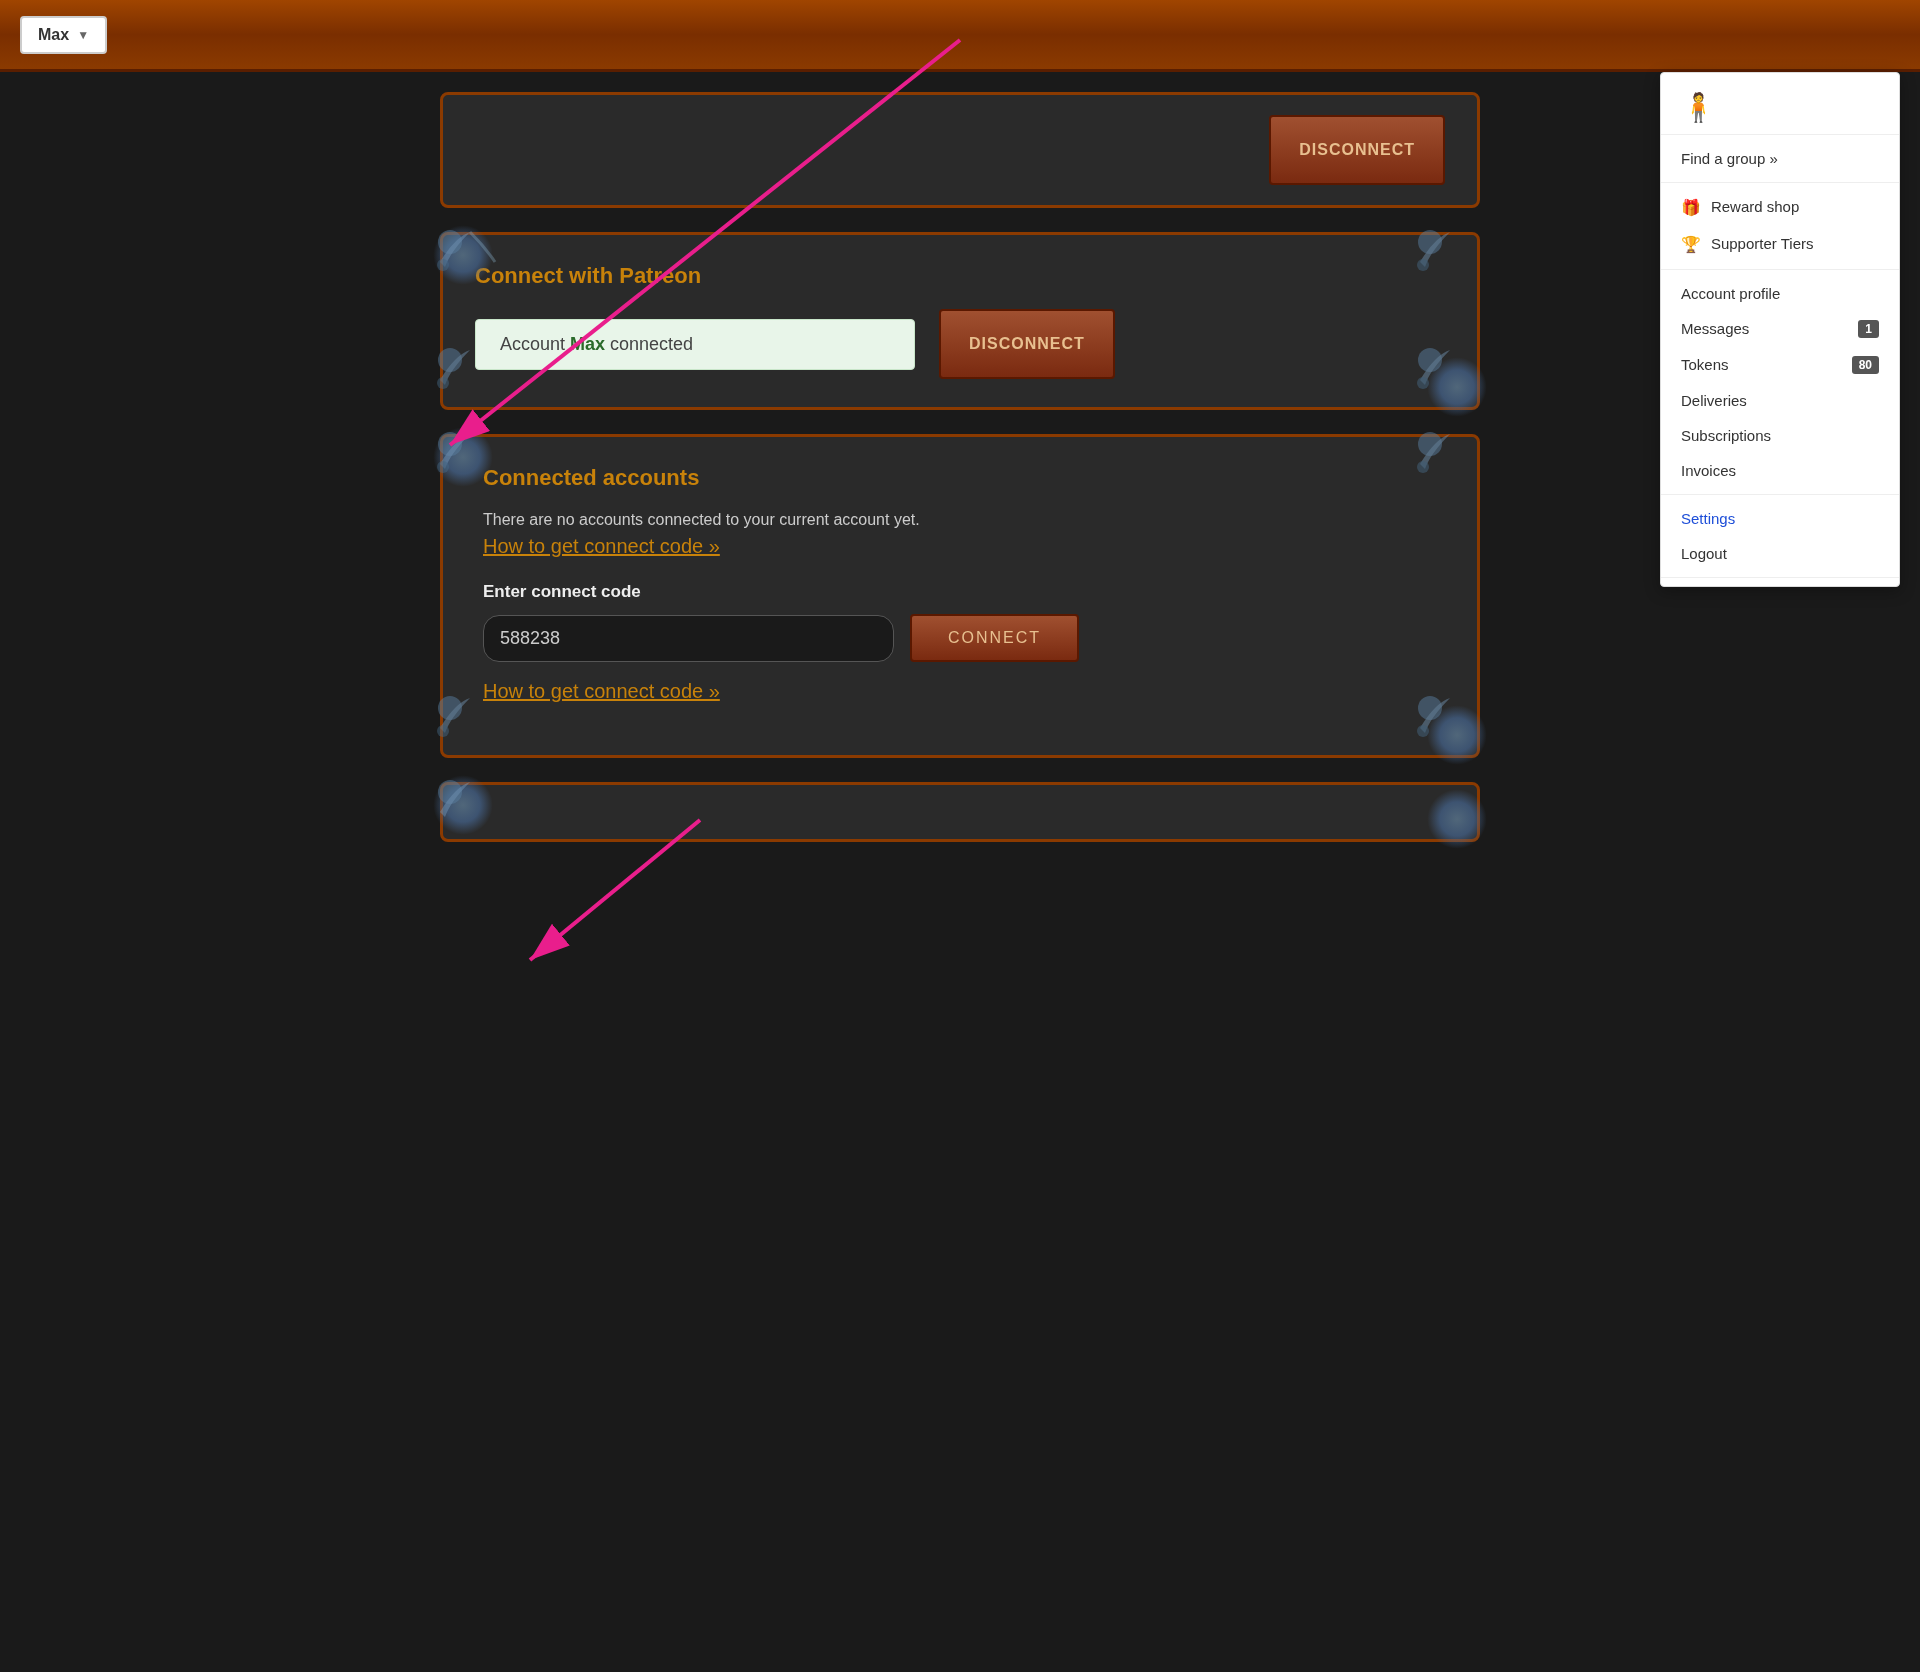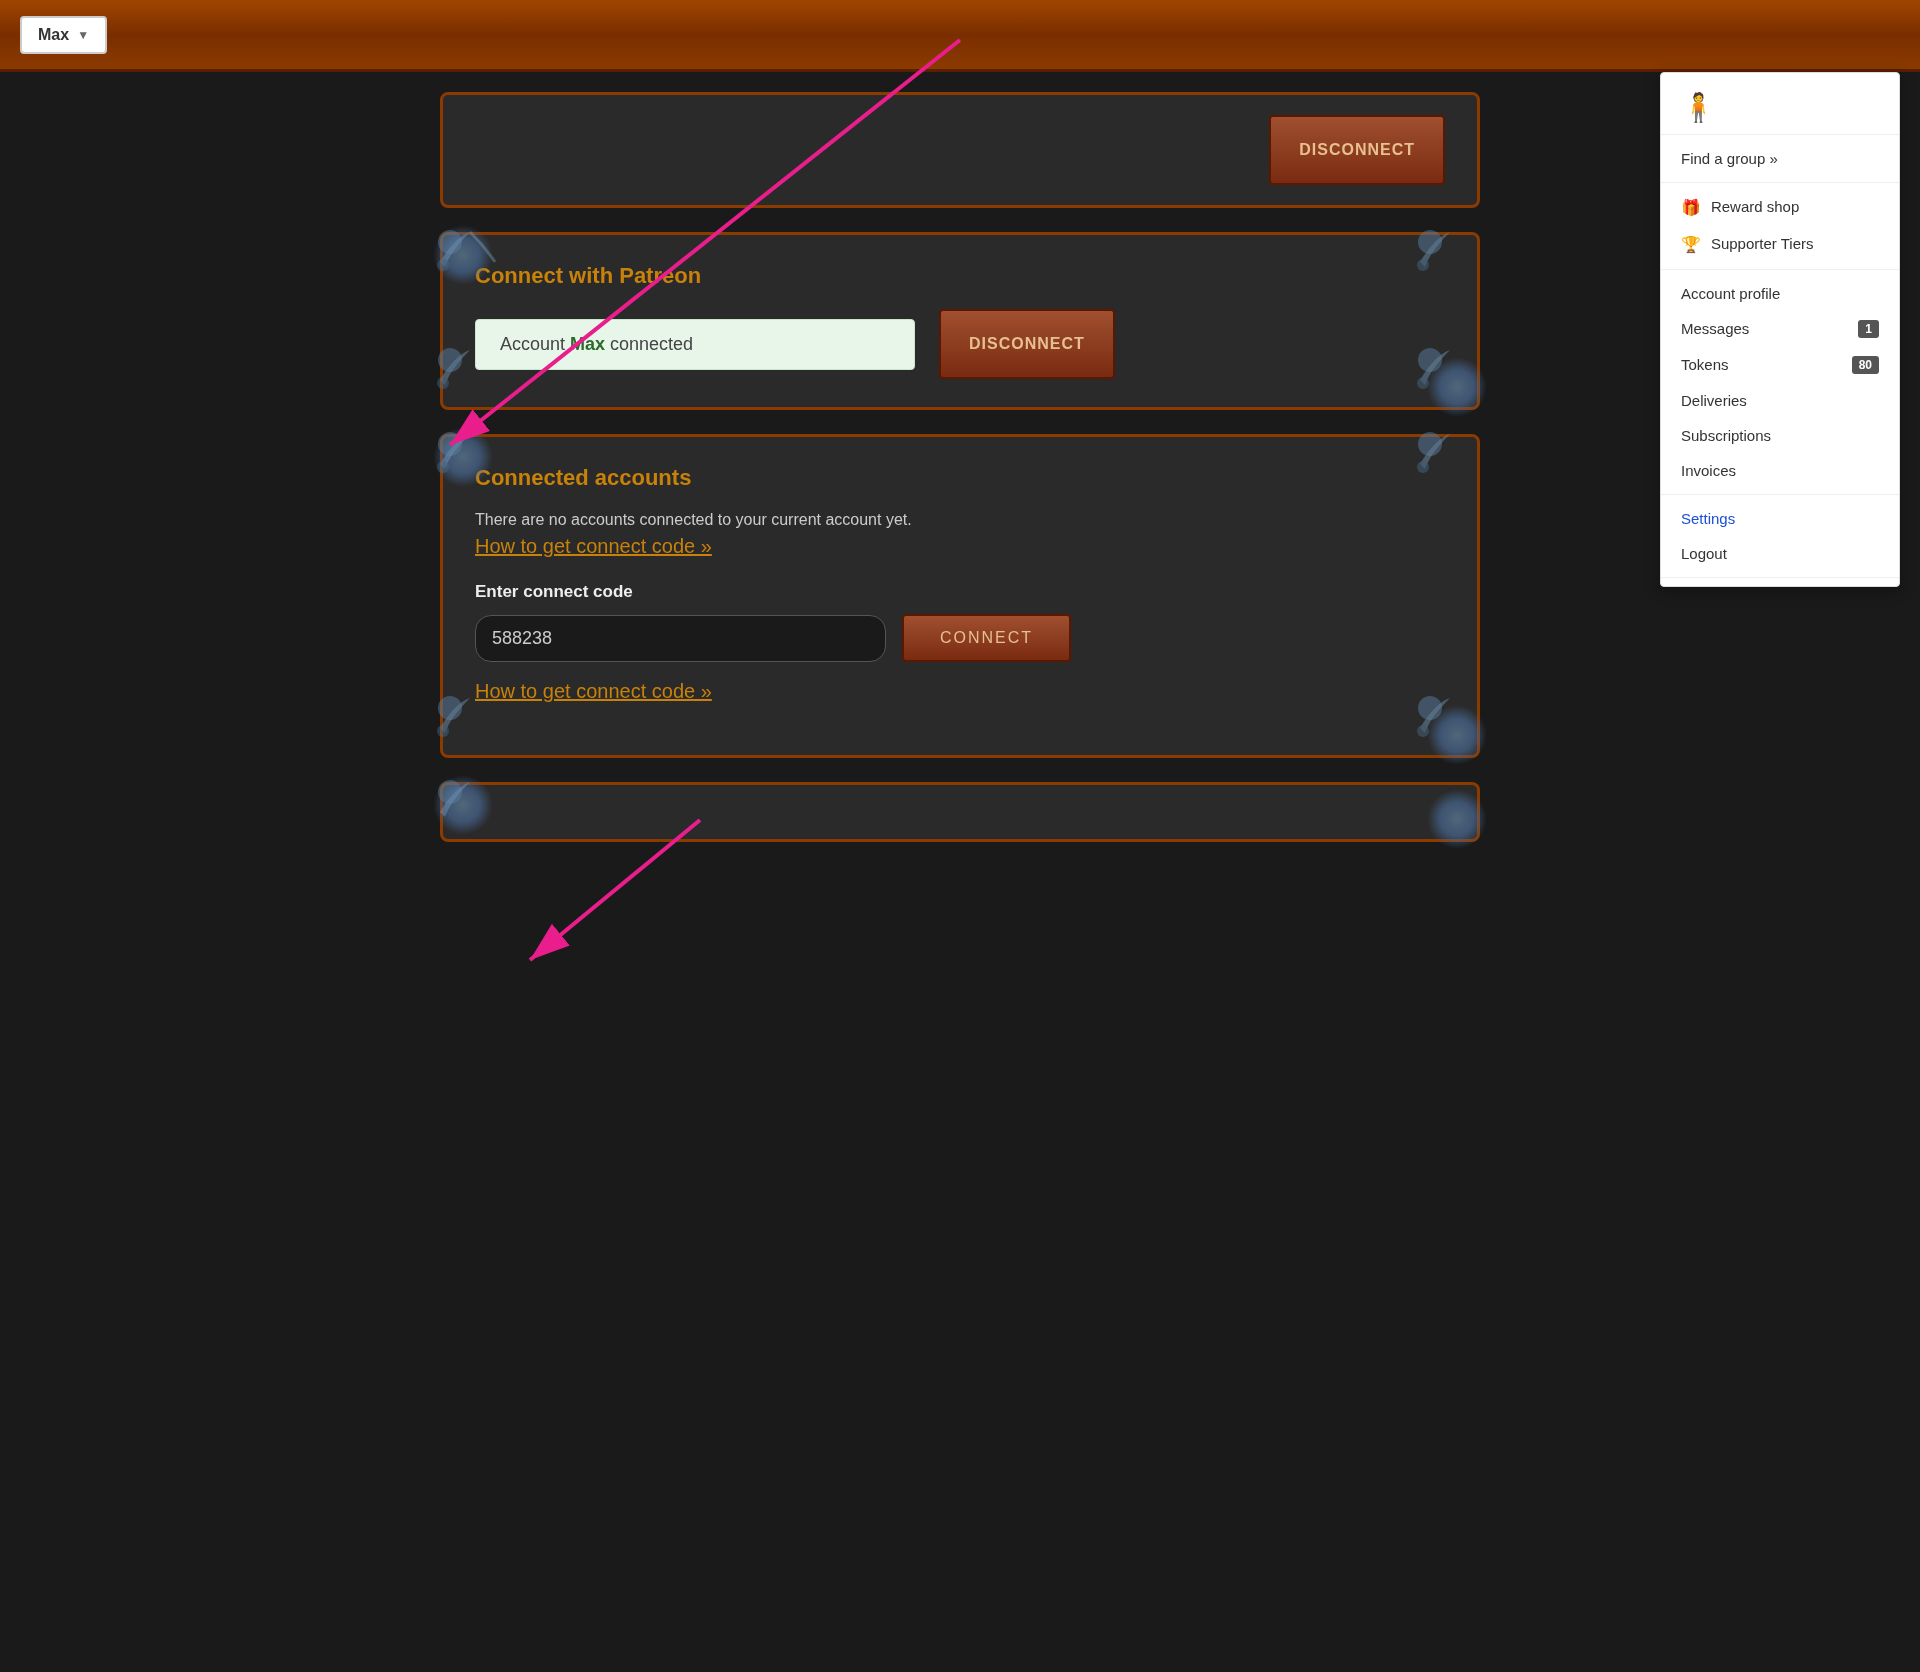--- a/index.html
+++ b/index.html
@@ -198,21 +198,21 @@
 
     
     .top-disconnect-row {
       display: flex;
       justify-content: flex-end;
       padding: 20px 32px;
     }
 
     
     .connected-accounts-body {
-      padding: 28px 32px;
+      padding: 28px 40px;
     }
     .no-accounts-text {
       color: #ccc;
       font-size: 16px;
       margin-bottom: 6px;
     }
     .how-to-link {
       color: #c8820a;
       font-size: 20px;
       text-decoration: underline;

